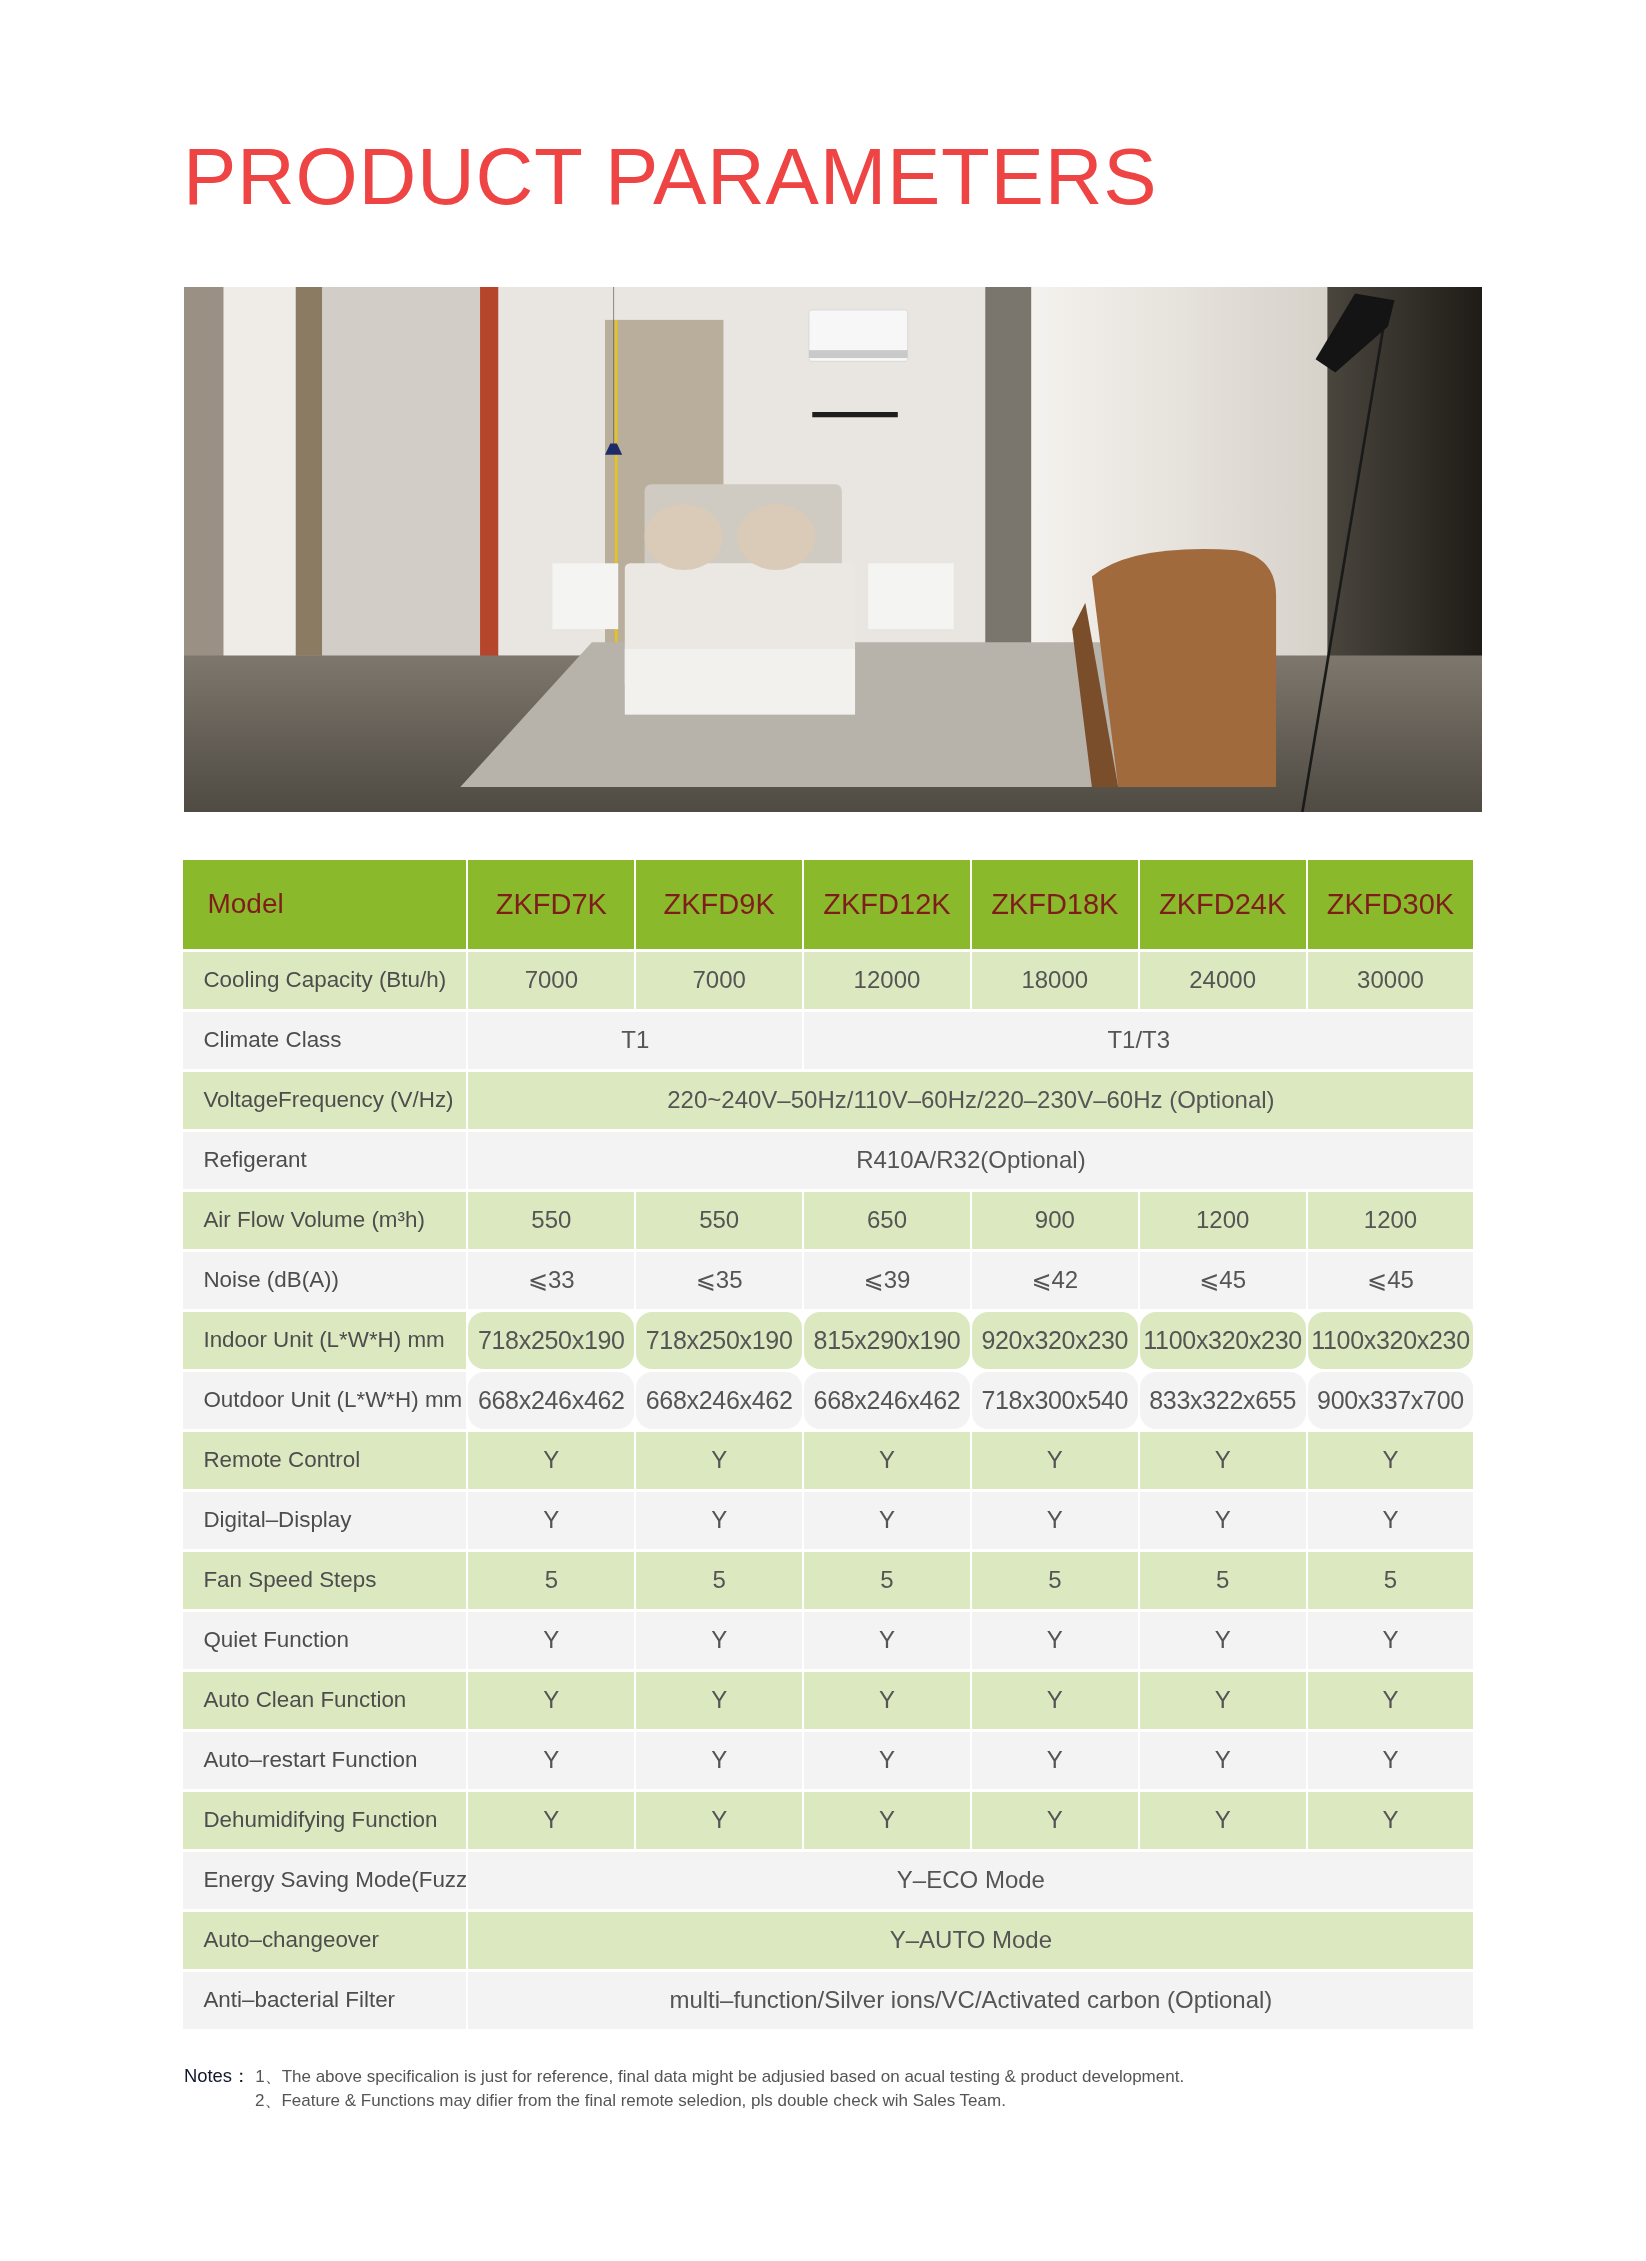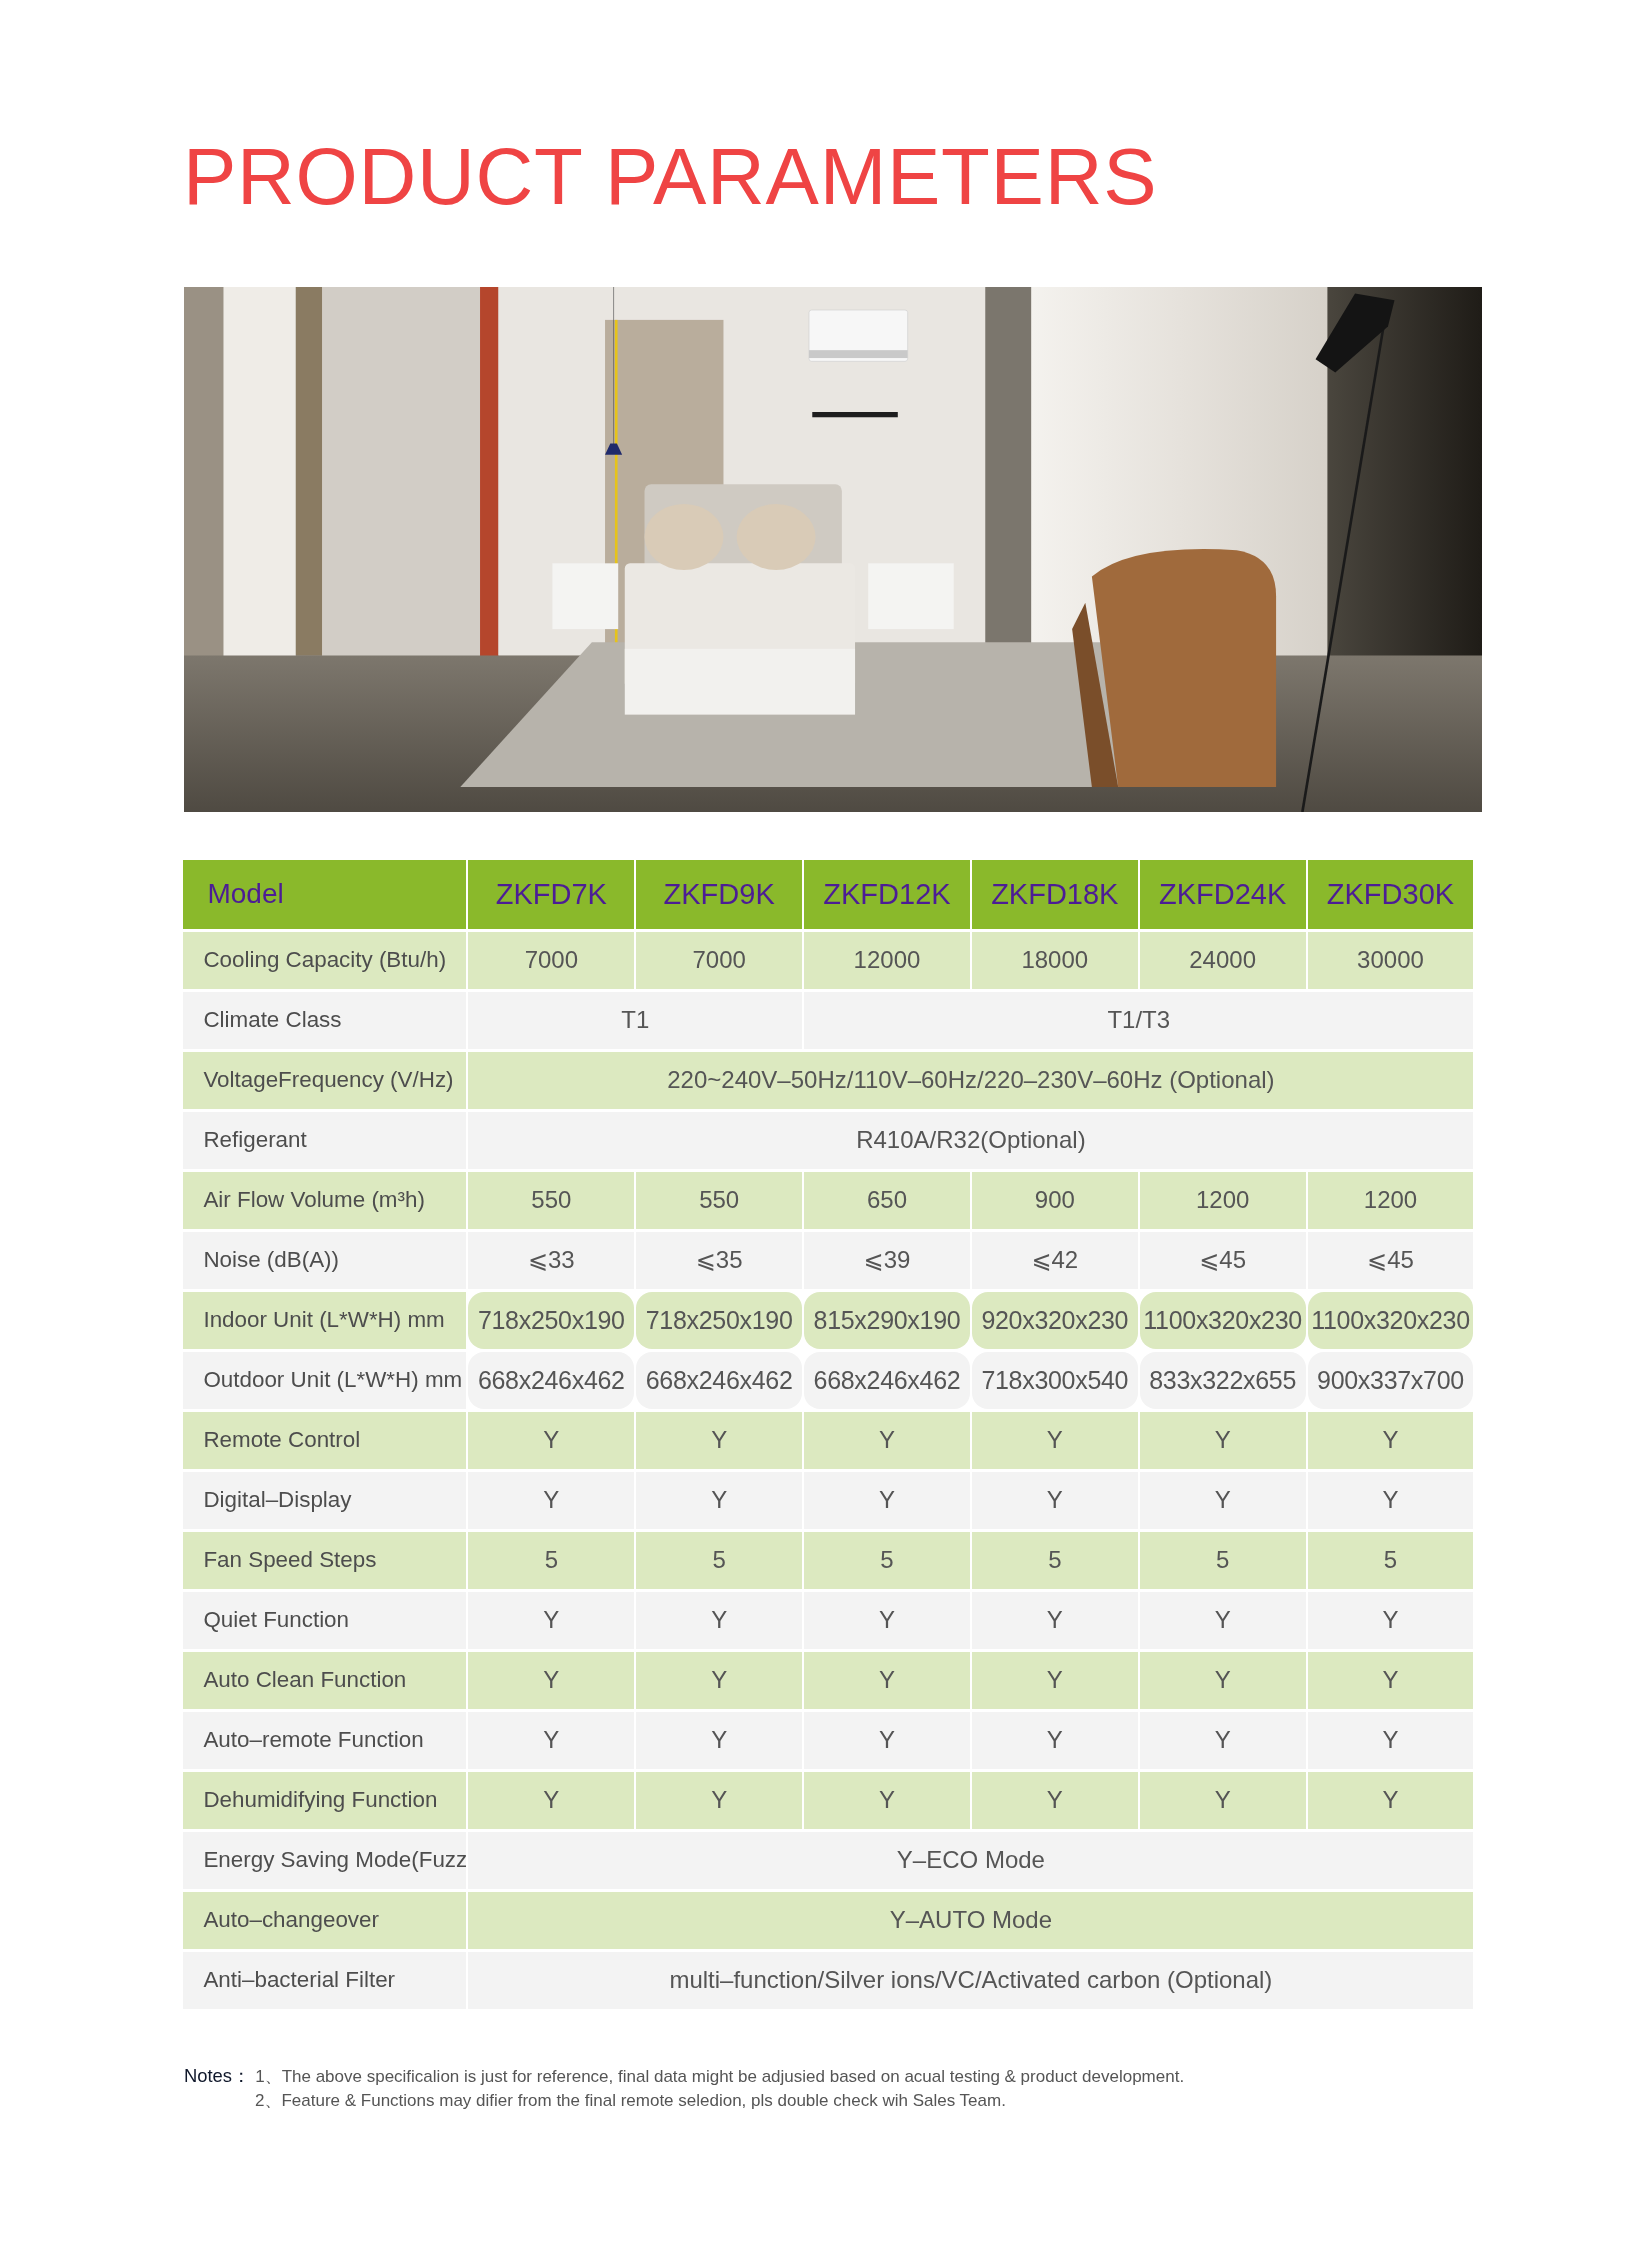--- a/index.html
+++ b/index.html
@@ -2,21 +2,21 @@
 <html style="font-size:10.5px"><head>
 <meta charset="utf-8">
 <style>
   html, body { margin:0; padding:0; background:#ffffff; }
   body { width:1647px; height:2261px; position:relative; overflow:hidden; font-family:"Liberation Sans", sans-serif; }
   .title { position:absolute; left:183px; top:137px; font-size:80px; line-height:1; color:#ef4444; letter-spacing:0.7px; white-space:nowrap; transform:scaleX(1.0); transform-origin:left top; }
   .photo { position:absolute; left:184px; top:287px; width:1298px; height:525px; overflow:hidden; background:#8a8478; }
   .photo svg { display:block; width:100%; height:100%; }
   .spec-table { position:absolute; left:184px; top:860px; width:1294px; border-collapse:separate; border-spacing:2.6px 3.3px; margin:-3.3px -2.6px; table-layout:fixed; }
   .spec-table td, .spec-table th { padding:0; text-align:center; vertical-align:middle; color:#555555; font-weight:normal; font-size:24px; white-space:nowrap; overflow:hidden; }
-  .spec-table th { background:#8ab92b; color:#4c1d95; height:69px; font-size:29px; }
+  .spec-table th { background:#8ab92b; color:#7f1d1d; height:89px; font-size:29px; }
   .spec-table th.label { text-align:left; padding-left:24px; font-size:28px; }
   .spec-table td { height:57px; }
   .spec-table td.label { text-align:left; padding-left:20px; font-size:22.4px; color:#4d4d4d; }
   .spec-table tr.green td { background:#dce9c0; }
   .spec-table tr.gray td { background:#f3f3f3; }
   .spec-table td.dim { font-size:25px; letter-spacing:-0.3px;border-radius:16px; }
   .notes { position:absolute; left:184px; top:2064px; font-size:17px; line-height:24px; color:#555555; }
   .notes .lbl { color:#0f172a; font-size:18.4px; }
   .notes .line { white-space:nowrap; }
   .notes .line2 { padding-left:71px; }
@@ -205,21 +205,21 @@
   <tr class="green">
     <td class="label">Auto Clean Function</td>
     <td>Y</td>
     <td>Y</td>
     <td>Y</td>
     <td>Y</td>
     <td>Y</td>
     <td>Y</td>
   </tr>
   <tr class="gray">
-    <td class="label">Auto–remote Function</td>
+    <td class="label">Auto–restart Function</td>
     <td>Y</td>
     <td>Y</td>
     <td>Y</td>
     <td>Y</td>
     <td>Y</td>
     <td>Y</td>
   </tr>
   <tr class="green">
     <td class="label">Dehumidifying Function</td>
     <td>Y</td>

